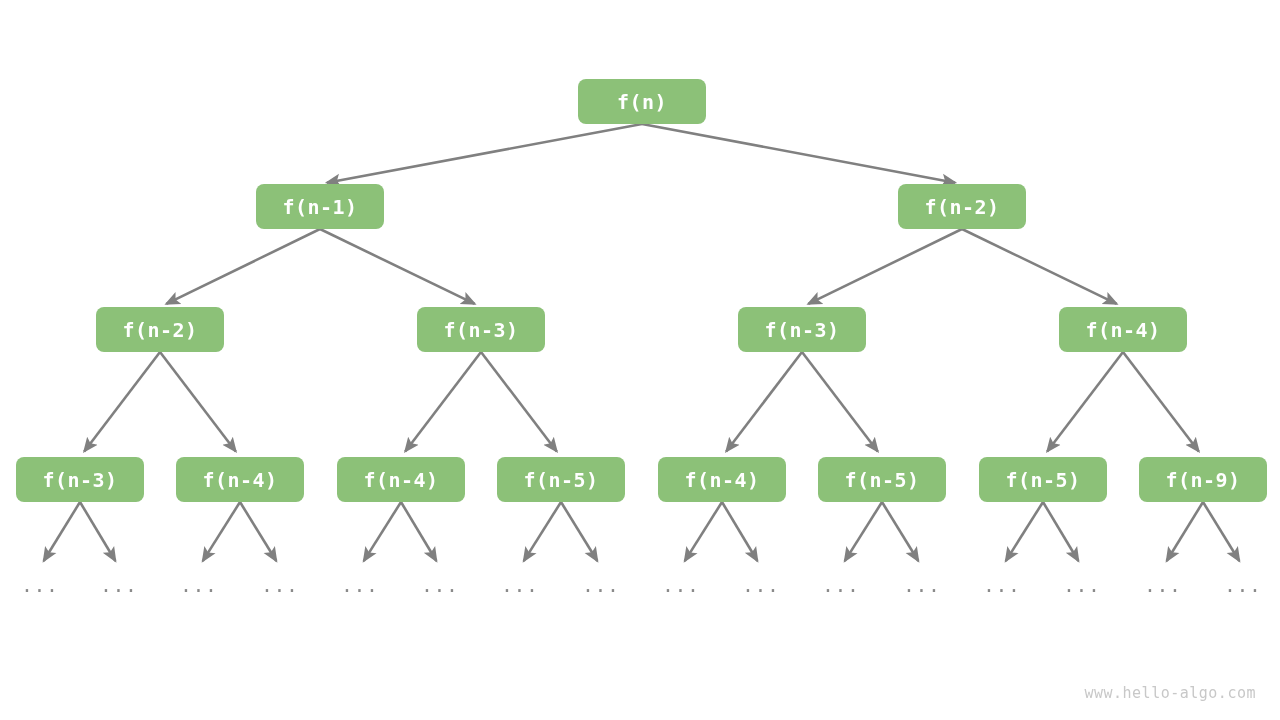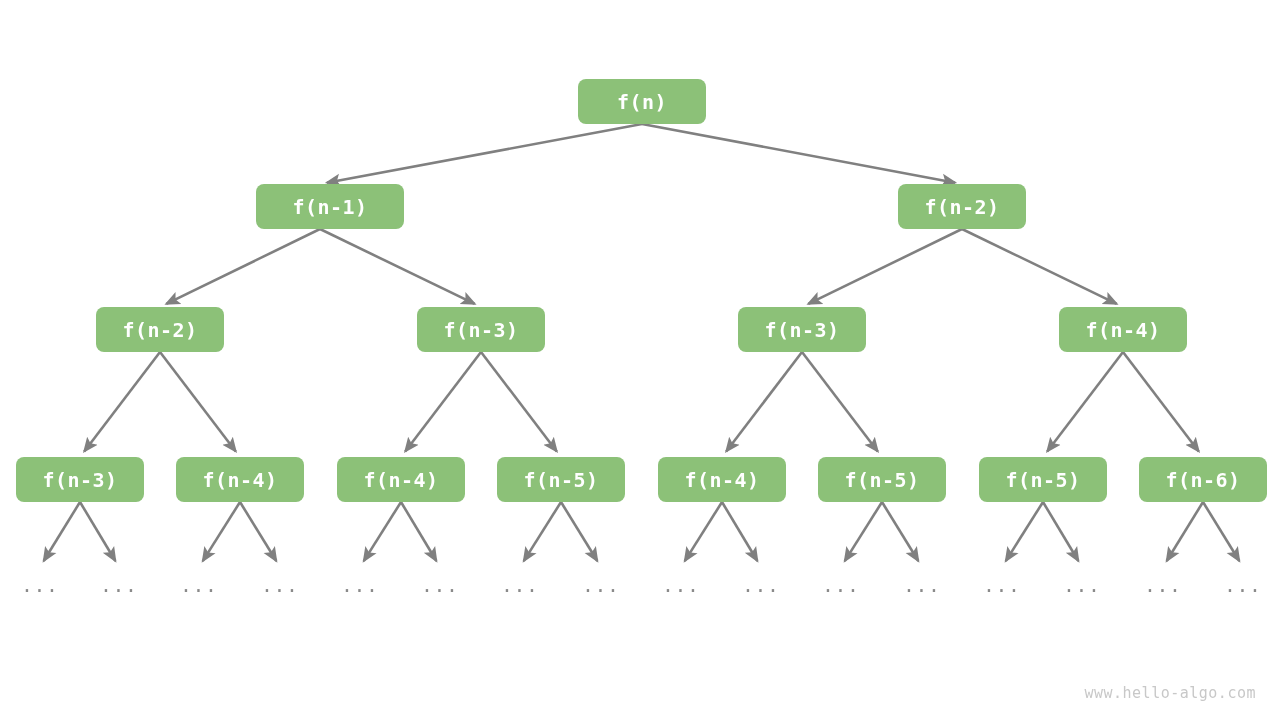--- a/index.html
+++ b/index.html
@@ -112,21 +112,21 @@
         <line x1="1043" y1="502" x2="1078.3985297120073" y2="560.9975495200122" stroke="#808080" stroke-width="2.6" stroke-linecap="butt" marker-end="url(#arrowhead)"></line>
         <line x1="1203" y1="502" x2="1166.6686819796503" y2="561.0383917830682" stroke="#808080" stroke-width="2.6" stroke-linecap="butt" marker-end="url(#arrowhead)"></line>
         <line x1="1203" y1="502" x2="1239.3313180203497" y2="561.0383917830682" stroke="#808080" stroke-width="2.6" stroke-linecap="butt" marker-end="url(#arrowhead)"></line>
       </g>
   </svg>
 
   <div id="nodes-group">
       <div class="node" style="left: 578px; top: 79px; width: 128px; height: 45px; background: rgb(140, 193, 120); color: rgb(255, 255, 255);">
         <span>f(n)</span>
       </div>
-      <div class="node" style="left: 256px; top: 184px; width: 148px; height: 45px; background: rgb(140, 193, 120); color: rgb(255, 255, 255);">
+      <div class="node" style="left: 256px; top: 184px; width: 128px; height: 45px; background: rgb(140, 193, 120); color: rgb(255, 255, 255);">
         <span>f(n-1)</span>
       </div>
       <div class="node" style="left: 898px; top: 184px; width: 128px; height: 45px; background: rgb(140, 193, 120); color: rgb(255, 255, 255);">
         <span>f(n-2)</span>
       </div>
       <div class="node" style="left: 96px; top: 307px; width: 128px; height: 45px; background: rgb(140, 193, 120); color: rgb(255, 255, 255);">
         <span>f(n-2)</span>
       </div>
       <div class="node" style="left: 417px; top: 307px; width: 128px; height: 45px; background: rgb(140, 193, 120); color: rgb(255, 255, 255);">
         <span>f(n-3)</span>
@@ -152,21 +152,21 @@
       <div class="node" style="left: 658px; top: 457px; width: 128px; height: 45px; background: rgb(140, 193, 120); color: rgb(255, 255, 255);">
         <span>f(n-4)</span>
       </div>
       <div class="node" style="left: 818px; top: 457px; width: 128px; height: 45px; background: rgb(140, 193, 120); color: rgb(255, 255, 255);">
         <span>f(n-5)</span>
       </div>
       <div class="node" style="left: 979px; top: 457px; width: 128px; height: 45px; background: rgb(140, 193, 120); color: rgb(255, 255, 255);">
         <span>f(n-5)</span>
       </div>
       <div class="node" style="left: 1139px; top: 457px; width: 128px; height: 45px; background: rgb(140, 193, 120); color: rgb(255, 255, 255);">
-        <span>f(n-6)</span>
+        <span>f(n-9)</span>
       </div>
     </div>
   <div id="ellipsis-group">
       <div class="ellipsis" style="left: 15px; top: 574px; width: 50px; height: 22px; color: rgb(138, 138, 138);">...</div>
       <div class="ellipsis" style="left: 94px; top: 574px; width: 50px; height: 22px; color: rgb(138, 138, 138);">...</div>
       <div class="ellipsis" style="left: 174px; top: 574px; width: 50px; height: 22px; color: rgb(138, 138, 138);">...</div>
       <div class="ellipsis" style="left: 255px; top: 574px; width: 50px; height: 22px; color: rgb(138, 138, 138);">...</div>
       <div class="ellipsis" style="left: 335px; top: 574px; width: 50px; height: 22px; color: rgb(138, 138, 138);">...</div>
       <div class="ellipsis" style="left: 415px; top: 574px; width: 50px; height: 22px; color: rgb(138, 138, 138);">...</div>
       <div class="ellipsis" style="left: 495px; top: 574px; width: 50px; height: 22px; color: rgb(138, 138, 138);">...</div>

